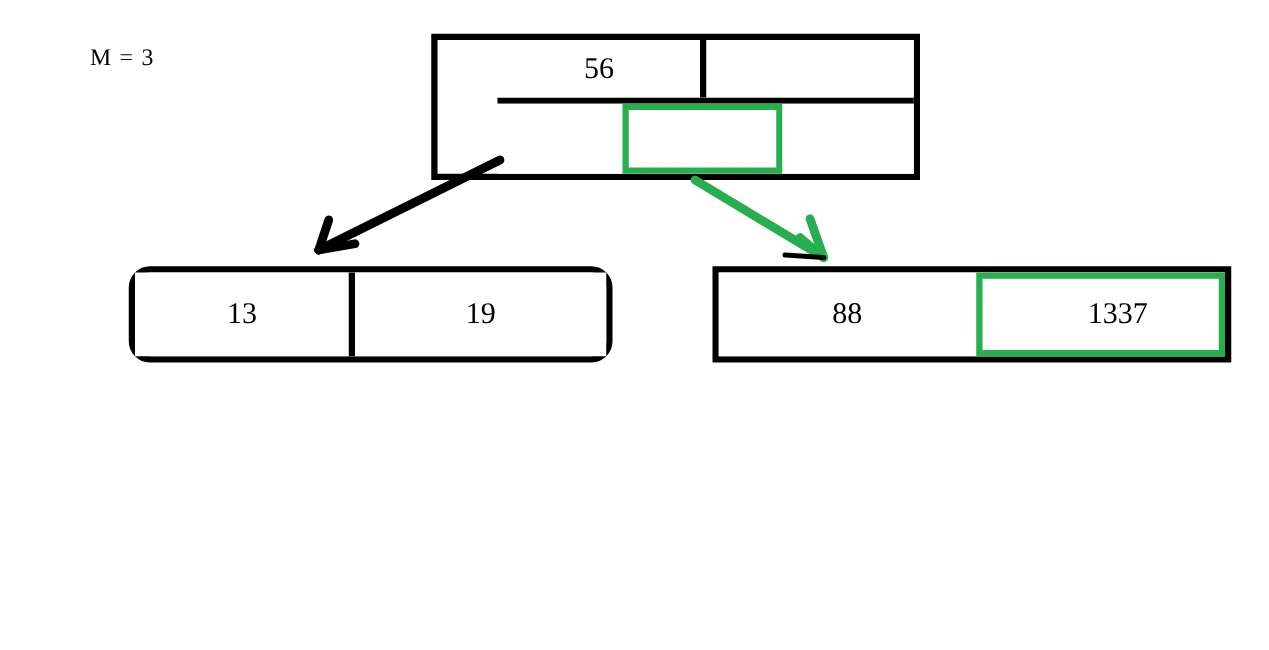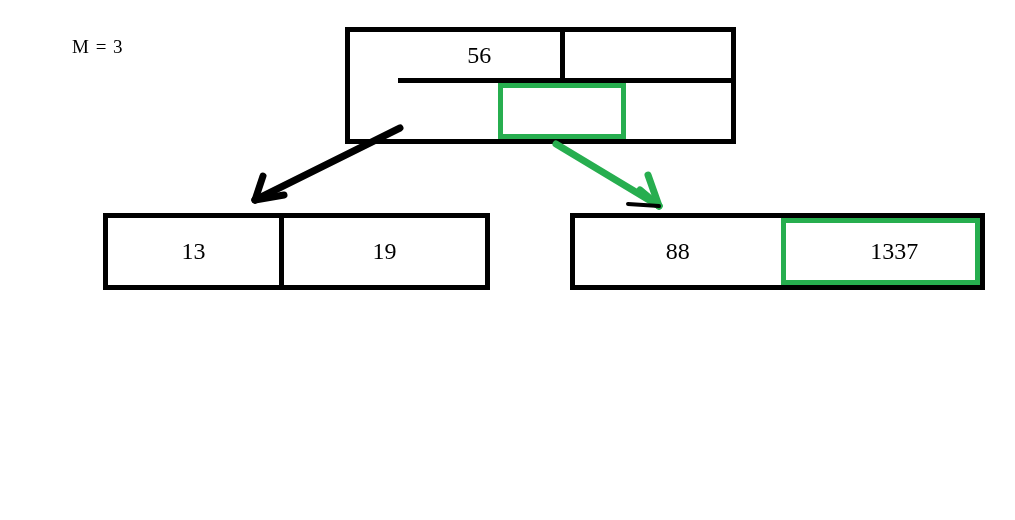--- a/index.html
+++ b/index.html
@@ -71,20 +71,21 @@
   }
   #root-node .key-row { height: 51px; }
   #root-node .ptr-row { height: 56px; }
 
   
   #leaf-left {
     left: 103px;
     top: 213px;
     width: 387px;
     height: 77px;
+    border-radius: 17px;
   }
   #leaf-right {
     left: 570px;
     top: 213px;
     width: 415px;
     height: 77px;
   }
   .leaf .node-row { height: 100%; }
 
   

